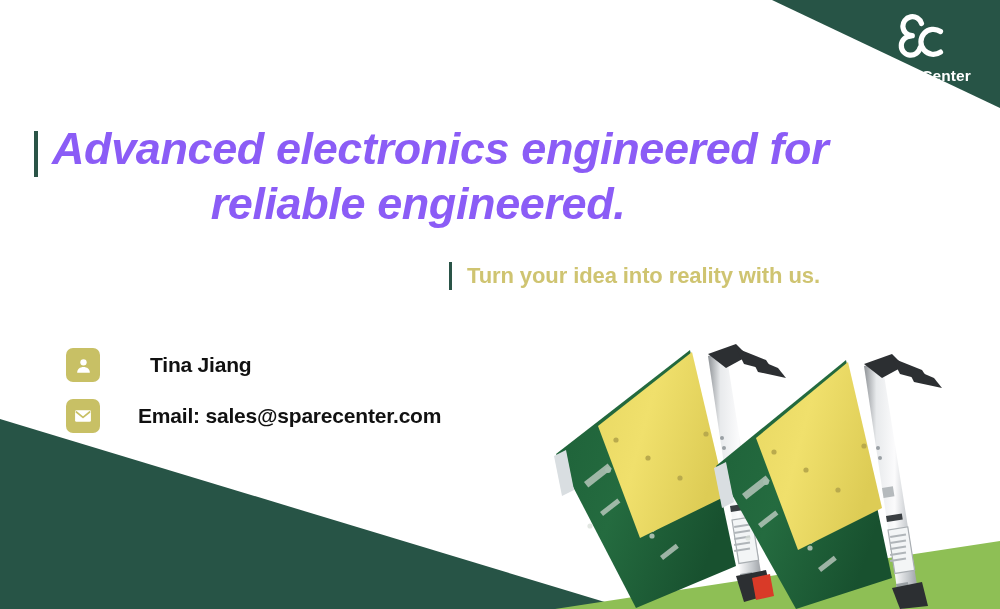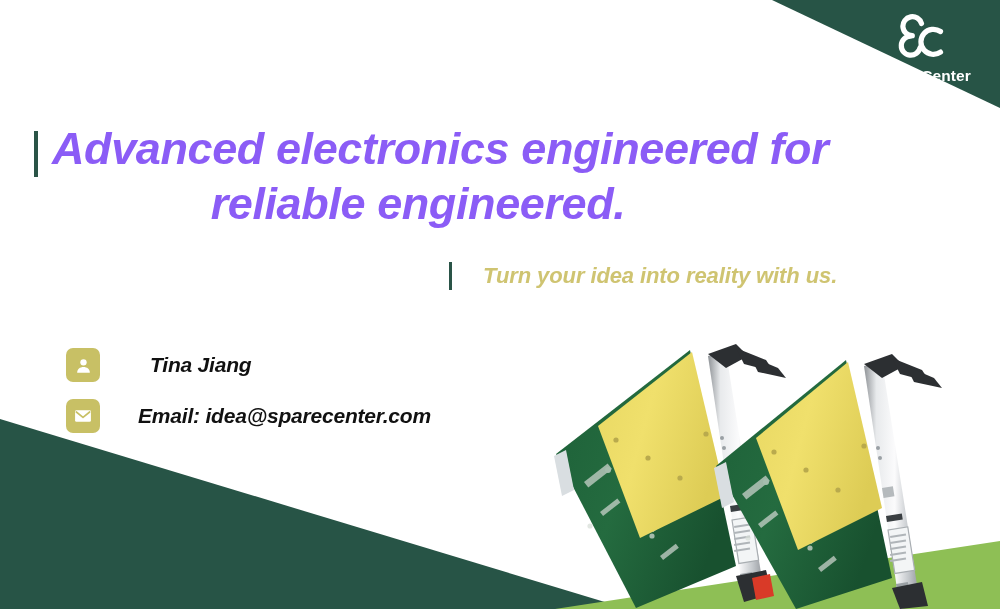--- a/index.html
+++ b/index.html
@@ -89,24 +89,23 @@
     align-items: center;
   }
   #tagline-bar {
     width: 3px;
     height: 28px;
     background: #2a5447;
     flex: 0 0 auto;
   }
   #tagline {
     margin: 0;
-    padding-left: 31px;
+    padding-left: 15px;
     font-size: 22px;
     font-weight: bold;
-    font-style: italic;
     color: #cfc471;
     white-space: nowrap;
     letter-spacing: -0.1px;
   }
 
   
   #contact-block {
     position: absolute;
     left: 66px;
     top: 348px;
@@ -122,21 +121,20 @@
     border-radius: 7px;
     background: #c8c065;
     flex: 0 0 auto;
     display: flex;
     align-items: center;
     justify-content: center;
   }
   .contact-text {
     font-size: 21px;
     font-weight: bold;
-    font-style: italic;
     color: #111111;
     white-space: nowrap;
     letter-spacing: -0.2px;
   }
   #contact-name .contact-text { padding-left: 50px; }
   #contact-email .contact-text { padding-left: 38px; }
 
   
   #product-photo {
     position: absolute;
@@ -197,21 +195,21 @@
       <span class="contact-text">Tina Jiang</span>
     </div>
 
     <div class="contact-row" id="contact-email">
       <span class="contact-badge">
         <svg width="20" height="20" viewBox="0 0 24 24">
           <rect x="2.5" y="5" width="19" height="14" rx="1.6" fill="#ffffff"></rect>
           <path d="M4 7.2 12 13.6 20 7.2" fill="none" stroke="#c8c065" stroke-width="2" stroke-linecap="round" stroke-linejoin="round"></path>
         </svg>
       </span>
-      <span class="contact-text">Email: idea@sparecenter.com</span>
+      <span class="contact-text">Email: sales@sparecenter.com</span>
     </div>
 
   </div>
 
   <svg id="product-photo" viewBox="0 0 460 279">
     <defs>
       <linearGradient id="railGrad" x1="0" y1="0" x2="1" y2="0">
         <stop offset="0%" stop-color="#8e9296"></stop>
         <stop offset="22%" stop-color="#e8eaec"></stop>
         <stop offset="55%" stop-color="#fbfbfc"></stop>

